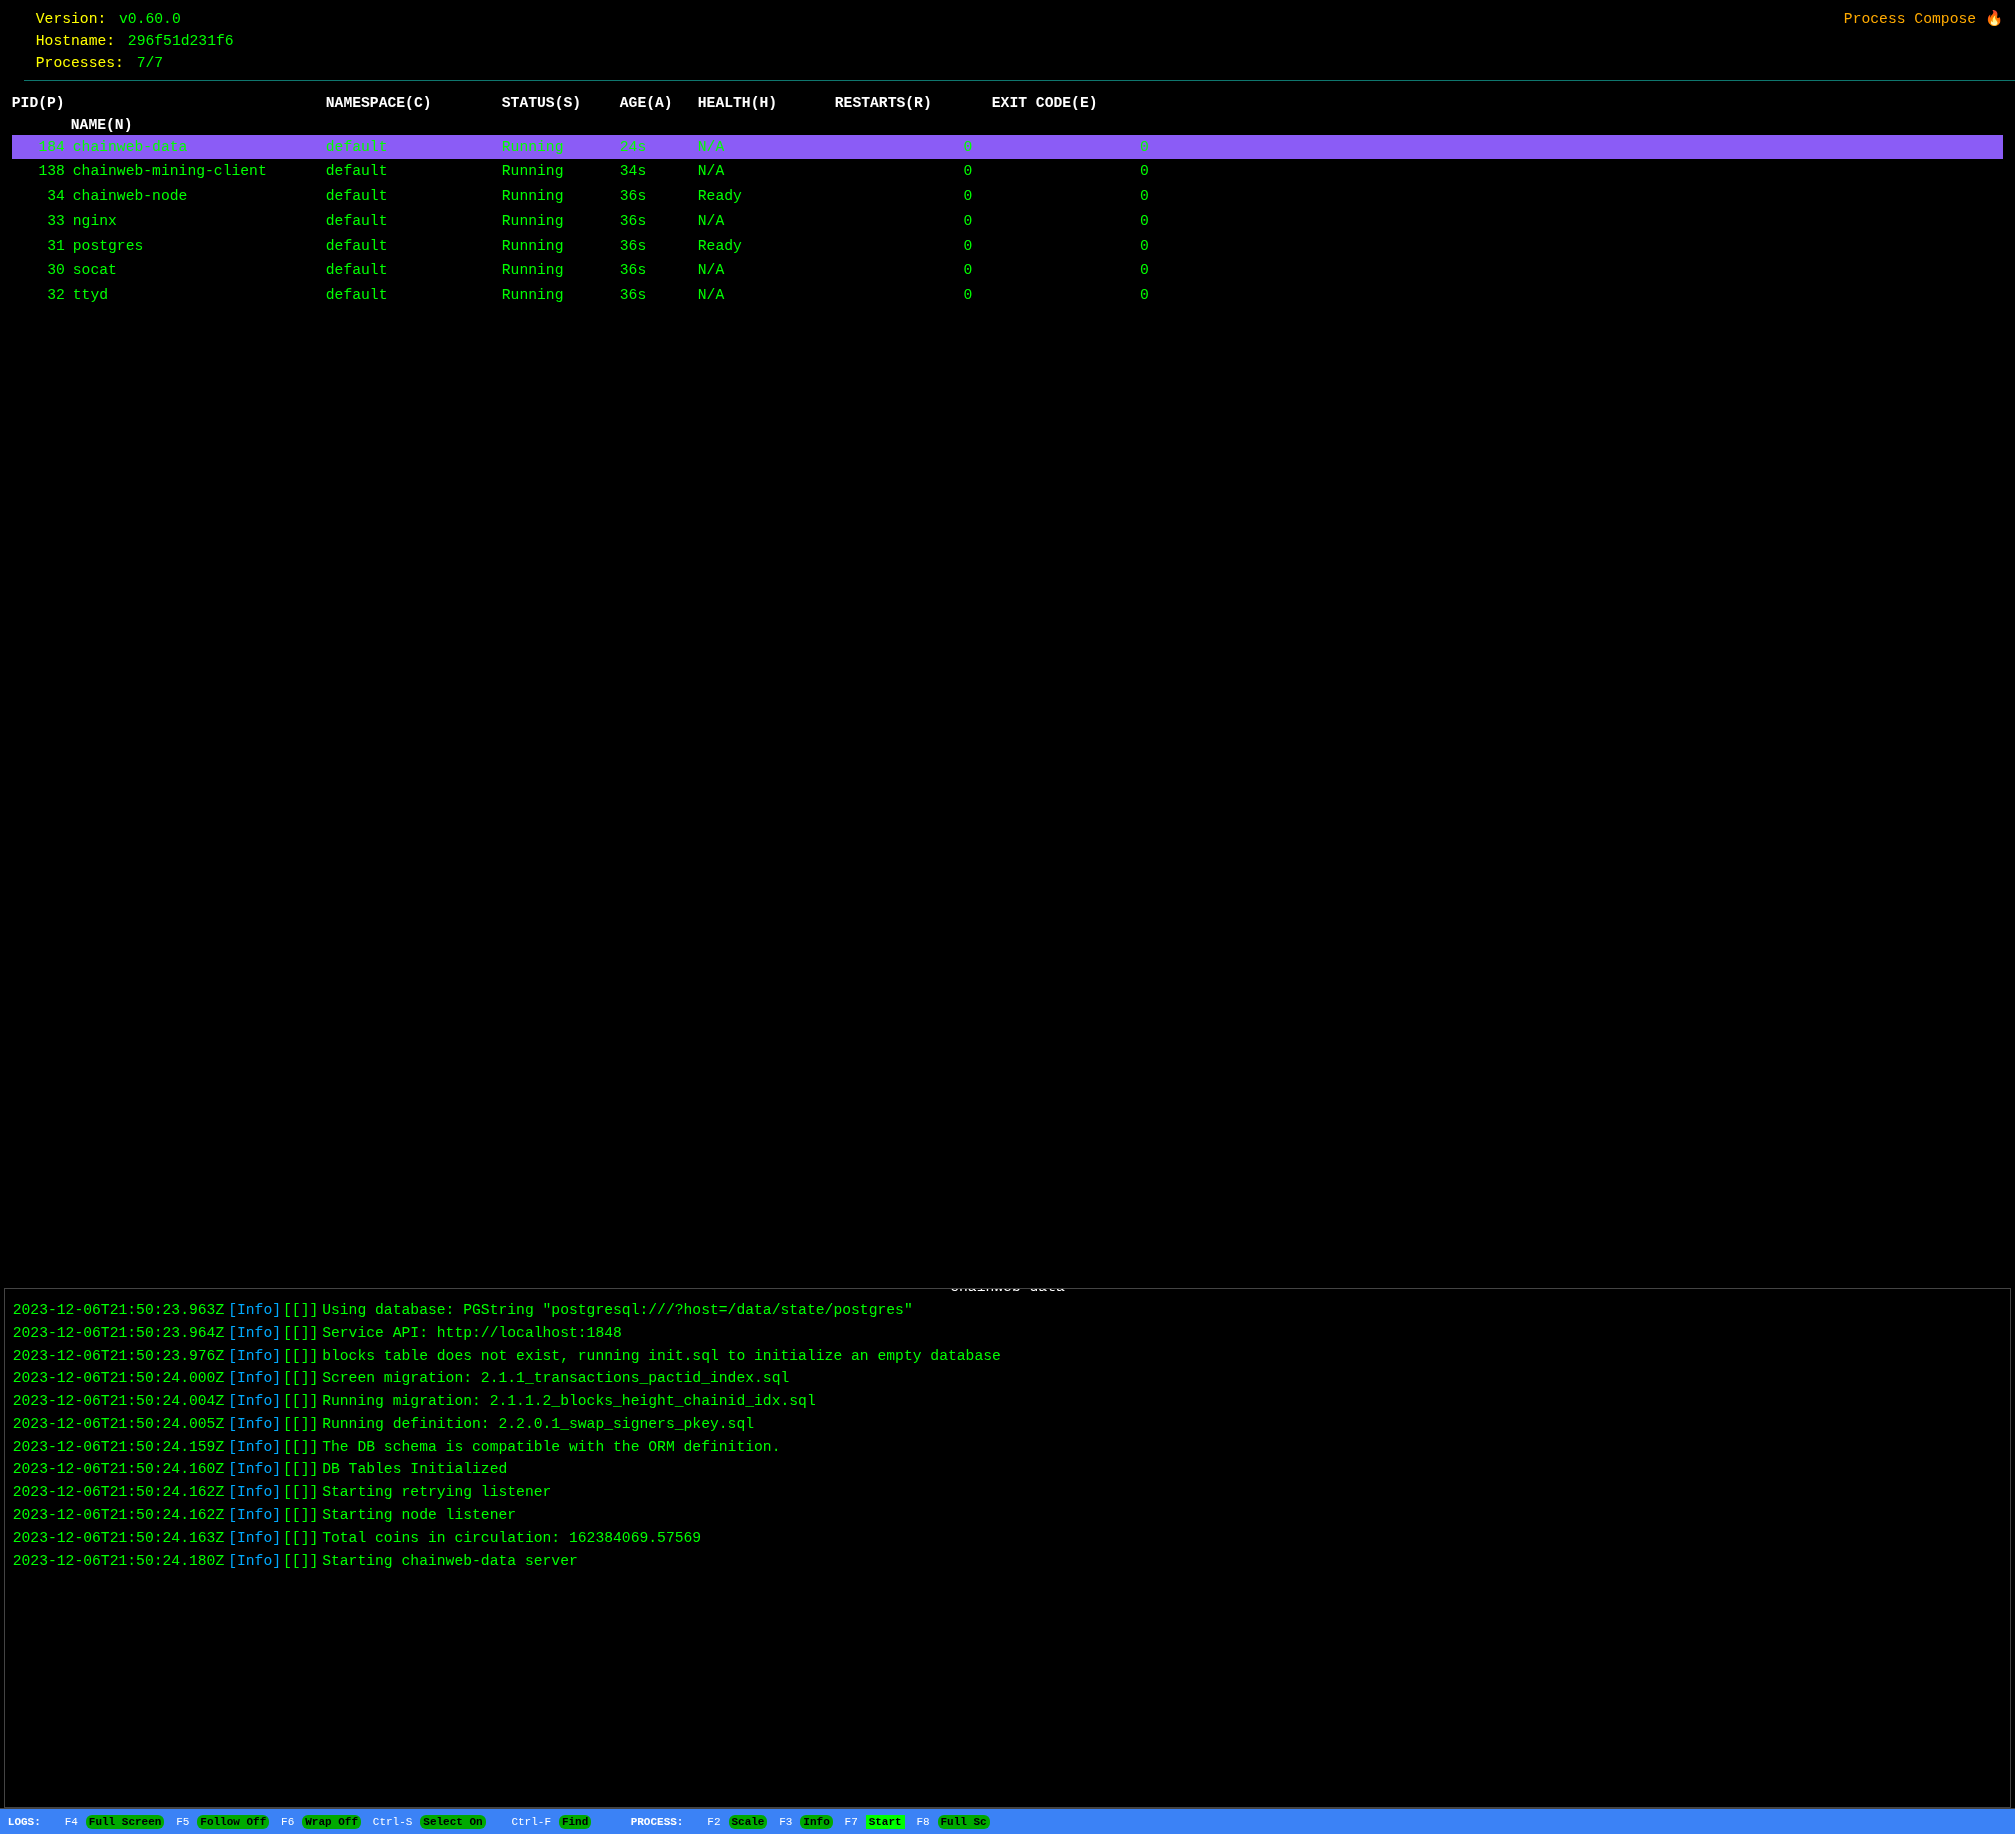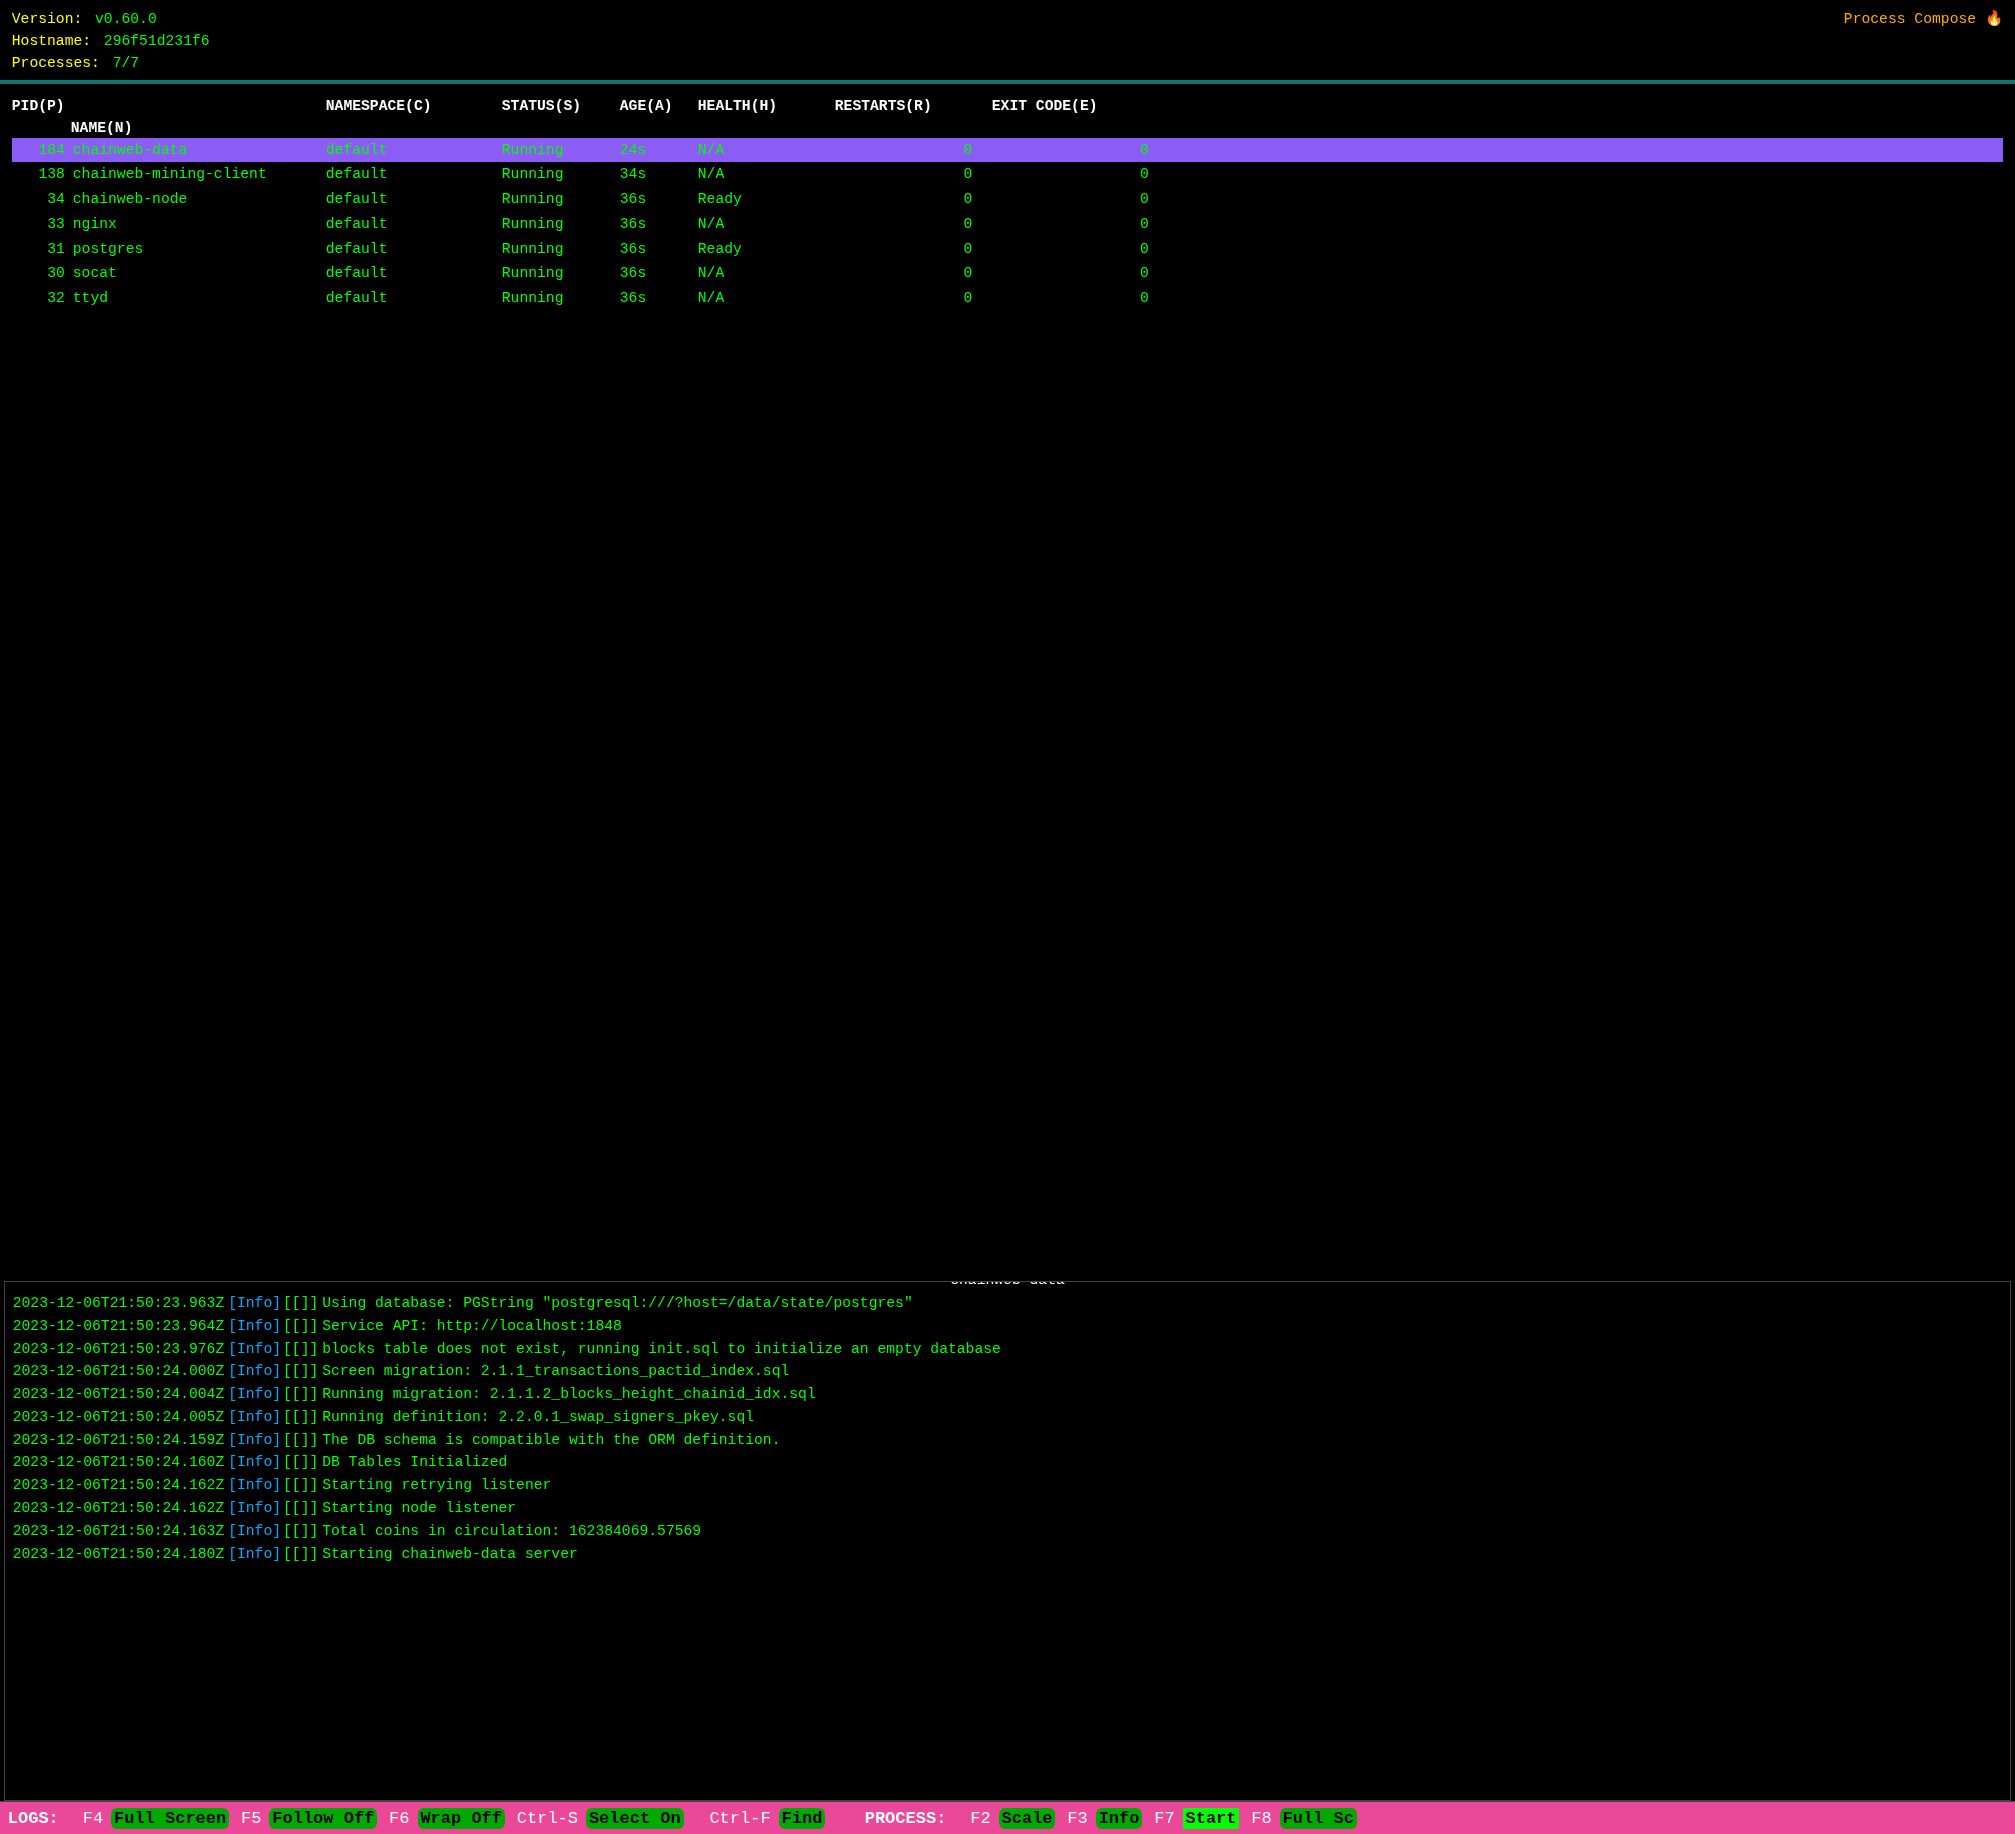--- a/index.html
+++ b/index.html
@@ -12,21 +12,22 @@
       height: 1835px;
       overflow: hidden;
       display: flex;
       flex-direction: column;
     }
 
     
     .top-section {
       flex: 0 0 auto;
       padding: 7.8px 11.8px 5.9px 11.8px;
-      border-bottom: 4px solid #0f766e;
+      border-bottom: 1px solid #0f766e;
+      margin-left: 24px;
     }
     .header-line {
       display: flex;
       gap: 0;
       line-height: 1.5;
     }
     .header-left {
       flex: 1;
     }
     .header-right {
@@ -112,28 +113,28 @@
       flex-wrap: wrap;
     }
     .log-timestamp { color: #00ff00; flex-shrink: 0; margin-right: 3.9px; }
     .log-info { color: #00aaff; flex-shrink: 0; margin-right: 2px; }
     .log-bracket { color: #00ff00; flex-shrink: 0; margin-right: 3.9px; }
     .log-message { color: #00ff00; flex: 1; }
 
     
     .bottom-bar {
       flex: 0 0 auto;
-      background: #ec4899;
+      background: #3b82f6;
       padding: 5.9px 7.8px;
       display: flex;
       align-items: center;
       gap: 8px;
       flex-wrap: nowrap;
       border-top: 1px solid #444;
-      font-size: 17px;
+      font-size: 11px;
       white-space: nowrap;
     }
     .bottom-key { color: #ffffff; margin-right: 0; }
     .bottom-action {
       background: #00aa00;
       color: #000000;
       padding: 1px 2.9px;
       margin-right: 3.9px;
       font-weight: bold;
       border-radius: 6px;

